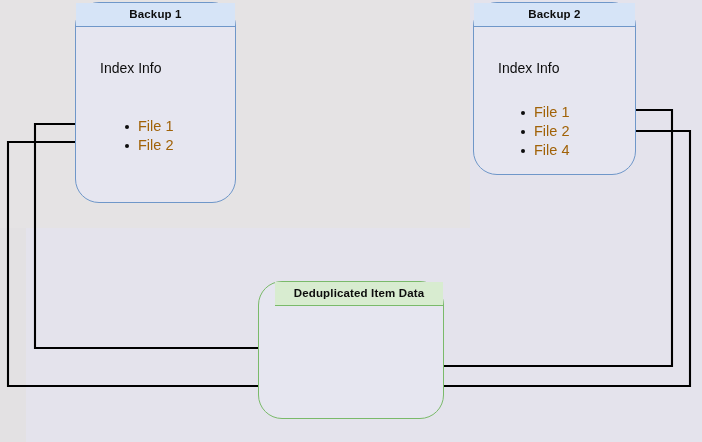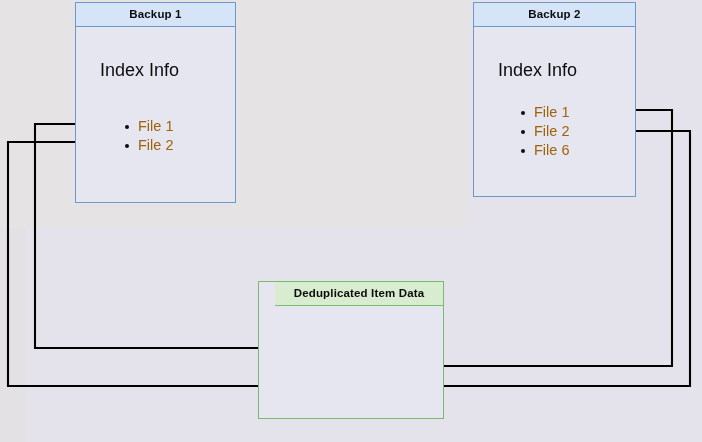--- a/index.html
+++ b/index.html
@@ -37,20 +37,21 @@
     position: absolute;
     left: 0; top: 0;
     width: 702px; height: 442px;
     pointer-events: none;
   }
 
   .node {
     position: absolute;
     box-sizing: border-box;
     background: #e6e6f0;
+    border-radius: 24px;
   }
   .node.blue  { border: 1.4px solid #6f97c9; }
   .node.green { border: 1.4px solid #7aba6a; }
 
   .node-header {
     box-sizing: border-box;
     height: 24px;
     line-height: 23px;
     text-align: center;
     font-size: 11.5px;
@@ -58,21 +59,21 @@
     color: #0d0d0d;
     letter-spacing: 0.15px;
   }
   .node.blue  > .node-header { background: #d6e4f7; border-bottom: 1.4px solid #6f97c9; }
   .node.green > .node-header { background: #d8ecd0; border-bottom: 1.4px solid #7aba6a; }
 
   .node-body { position: relative; height: calc(100% - 24px); }
 
   .caption {
     position: absolute;
-    font-size: 18px;
+    font-size: 14px;
     color: #0d0d0d;
     white-space: nowrap;
   }
 
   .file-list {
     position: absolute;
     margin: 0;
     padding: 0;
     list-style: none;
   }
@@ -127,28 +128,28 @@
     <div class="node-header">Backup 1</div>
     <div class="node-body">
       <div class="caption" style="left:24px; top:33px;">Index Info</div>
       <ul class="file-list" style="left:46px; top:90px;">
         <li>File 1</li>
         <li>File 2</li>
       </ul>
     </div>
   </div>
 
-  <div class="node blue" style="left:473px; top:2px; width:163px; height:195px;">
+  <div class="node blue" style="left:473px; top:2px; width:163px; height:173px;">
     <div class="node-header">Backup 2</div>
     <div class="node-body">
       <div class="caption" style="left:24px; top:33px;">Index Info</div>
       <ul class="file-list" style="left:44px; top:76px;">
         <li>File 1</li>
         <li>File 2</li>
-        <li>File 6</li>
+        <li>File 4</li>
       </ul>
     </div>
   </div>
 
   <div class="node green" style="left:258px; top:281px; width:186px; height:138px;padding-left:16px;">
     <div class="node-header">Deduplicated Item Data</div>
   </div>
 
 </div>
 

